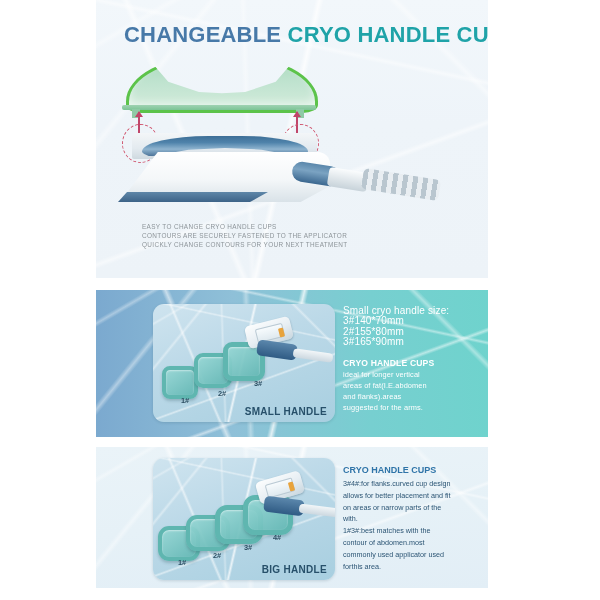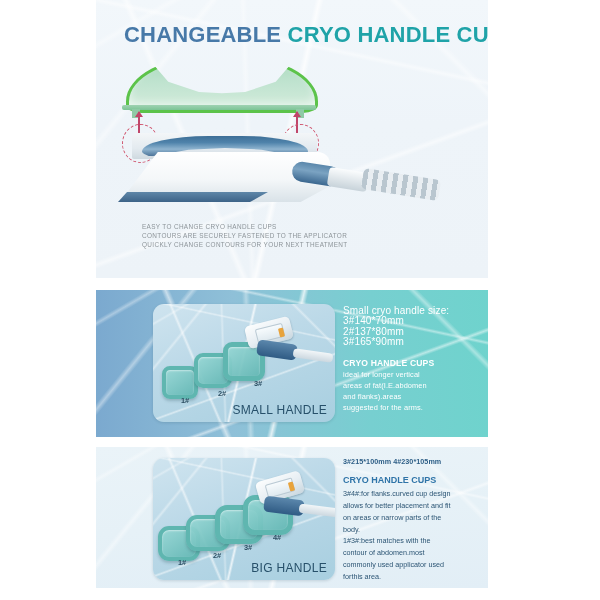--- a/index.html
+++ b/index.html
@@ -147,21 +147,21 @@
     border-style:solid;
     border-color:#5fb6b0;
     background:linear-gradient(145deg,rgba(150,214,212,.95),rgba(96,182,178,.9));
     box-shadow:0 2px 3px rgba(30,70,80,.25), inset 0 1px 2px rgba(255,255,255,.5);
   }
   .cup-lbl{
     position:absolute;color:#2d4f63;font-size:7.4px;font-weight:bold;
   }
   .hand-lbl{
     position:absolute;right:8px;bottom:5px;color:#27506a;
-    font-size:12px;font-weight:normal;letter-spacing:.3px;
+    font-size:10px;font-weight:bold;letter-spacing:.3px;
   }
   .mini-appl{
     position:absolute;
   }
   .mini-head{
     position:absolute;width:46px;height:23px;border-radius:5px;
     background:linear-gradient(165deg,#fdfefe 0%,#e7eef3 55%,#c8d6de 100%);
     box-shadow:0 1px 2px rgba(30,60,80,.3);
   }
   .mini-screen{
@@ -252,21 +252,21 @@
         <div class="mini-cuff" style="left:104px;top:38px;transform:rotate(8deg);"></div>
         <div class="mini-hose" style="left:140px;top:47px;transform:rotate(8deg);"></div>
       </div>
 
       <div class="hand-lbl">SMALL HANDLE</div>
     </div>
 
     <div class="txt2">
       <div class="sz">Small cryo handle size:</div>
       <div class="sz">3#140*70mm</div>
-      <div class="sz">2#137*80mm</div>
+      <div class="sz">2#155*80mm</div>
       <div class="sz">3#165*90mm</div>
       <div class="hd">CRYO HANDLE CUPS</div>
       <div class="bd">ideal for longer vertical</div>
       <div class="bd">areas of fat(I.E.abdomen</div>
       <div class="bd">and flanks).areas</div>
       <div class="bd">suggested for the arms.</div>
     </div>
   </div>
 
   <div class="divider" style="top:288px;"></div>
@@ -293,26 +293,25 @@
         <div class="mini-screen" style="left:113px;top:23px;transform:rotate(-16deg);"></div>
         <div class="mini-orange" style="left:136px;top:24px;transform:rotate(-16deg);"></div>
         <div class="mini-cuff" style="left:111px;top:40px;transform:rotate(7deg);"></div>
         <div class="mini-hose" style="left:146px;top:48px;transform:rotate(7deg);"></div>
       </div>
 
       <div class="hand-lbl">BIG HANDLE</div>
     </div>
 
     <div class="txt3">
-      <div class="sz">3#215*100mm    4#230*105mm</div>
       <div class="hd">CRYO HANDLE CUPS</div>
       <div class="bd">3#4#:for flanks.curved cup design</div>
       <div class="bd">allows for better placement and fit</div>
       <div class="bd">on areas or narrow parts of the</div>
-      <div class="bd">body.</div>
+      <div class="bd">with.</div>
       <div class="bd">1#3#:best matches with the</div>
       <div class="bd">contour of abdomen.most</div>
       <div class="bd">commonly used applicator used</div>
       <div class="bd">forthis area.</div>
     </div>
   </div>
 
 </div>
 
 </body></html>

